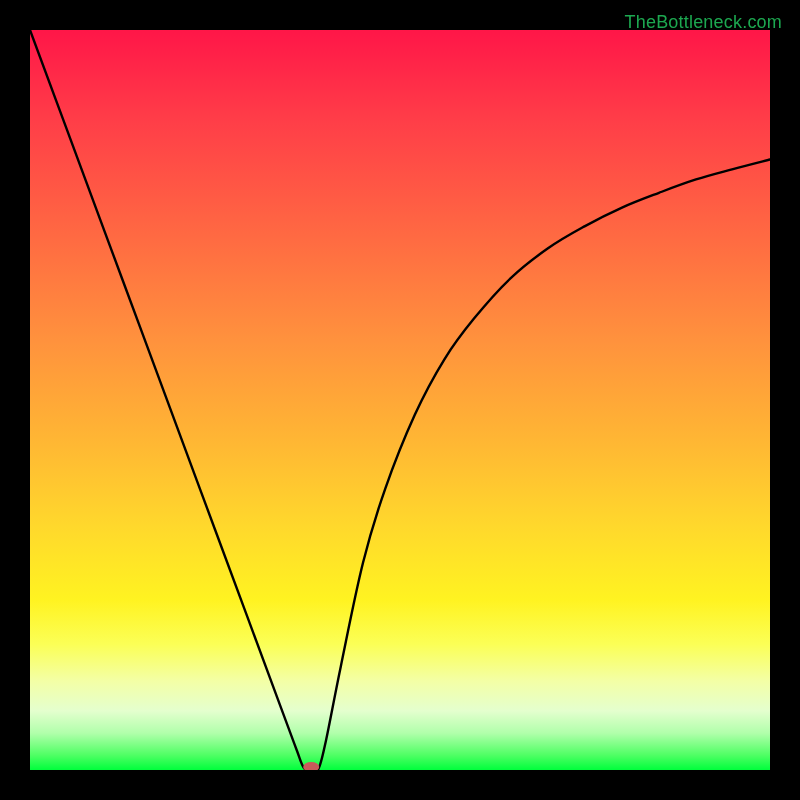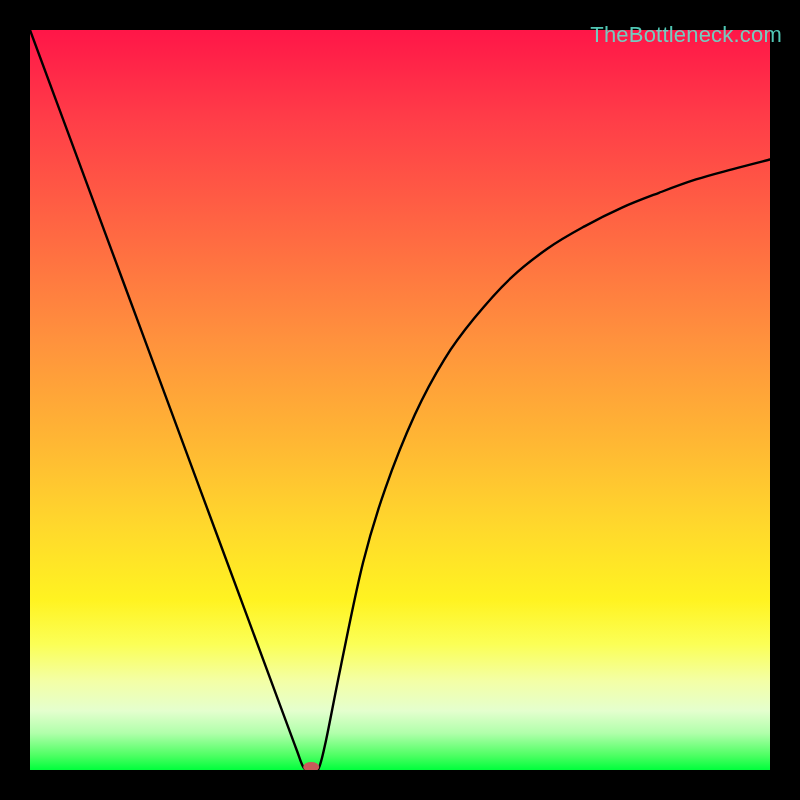--- a/index.html
+++ b/index.html
@@ -37,24 +37,24 @@
       #f3ffa6 88%,
       #e4ffce 92%,
       #b1ffab 95%,
       #4fff64 98%,
       #00ff3c 100%
     );
     overflow: hidden;
   }
   .watermark {
     position: absolute;
-    top: 22px;
+    top: 12px;
     right: 18px;
-    color: #5eead4;
-    font-size: 22px;
+    color: #22c55e;
+    font-size: 18px;
     letter-spacing: 0.2px;
     opacity: 0.85;
     user-select: none;
   }
   svg.curve {
     position: absolute;
     left: 0;
     top: 0;
     width: 740px;
     height: 740px;

